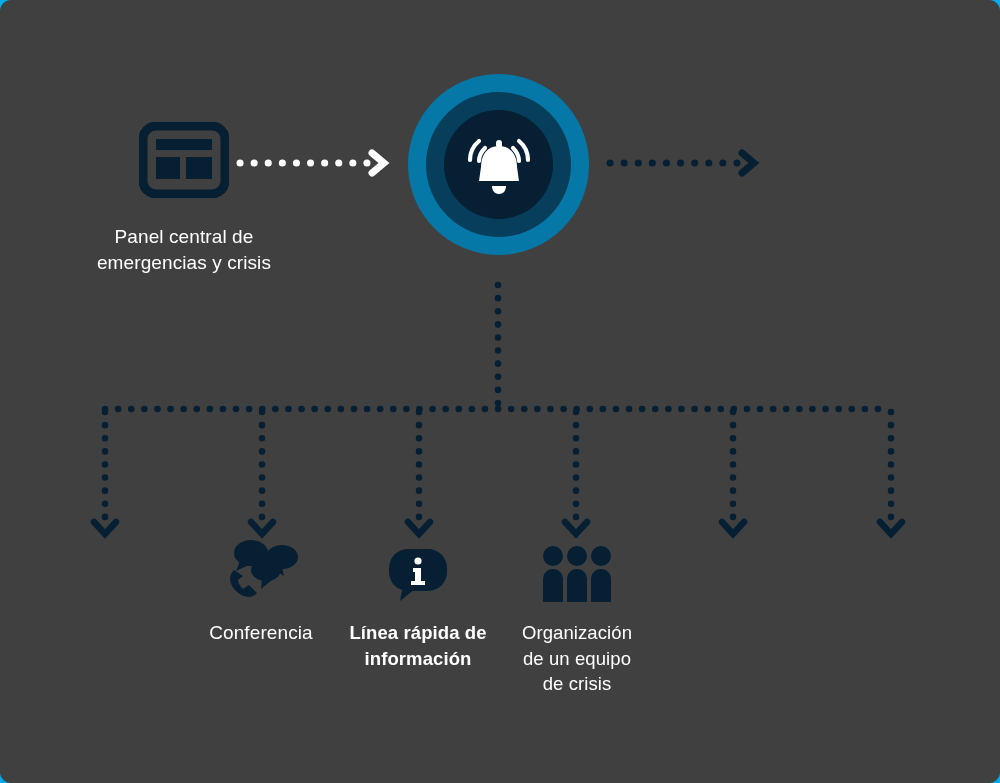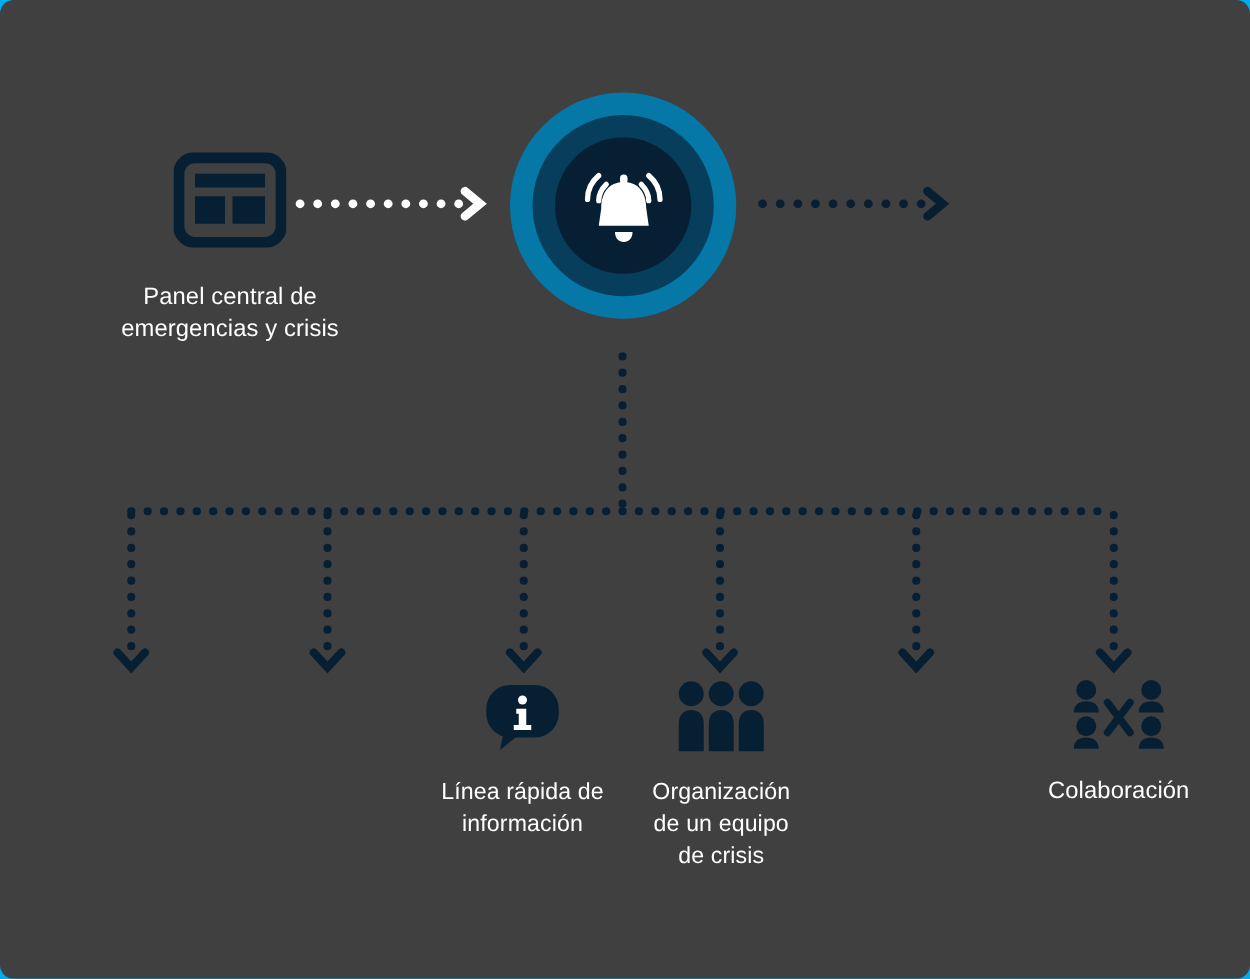--- a/index.html
+++ b/index.html
@@ -65,21 +65,21 @@
   .leaf .icon-wrap {
     height: 80px;
     display: flex;
     align-items: flex-end;
     justify-content: center;
   }
   .leaf .label { margin-top: 10px; }
 
   #leaf-alertas      { left: 20px;  top: 530px; }
   #leaf-conferencia  { left: 176px; top: 530px; }
-  #leaf-linea        { left: 333px; top: 530px; }
+  #leaf-linea        { left: 333px; top: 530px; font-weight: bold; }
   #leaf-organizacion { left: 492px; top: 530px; }
   #leaf-transmision  { left: 655px; top: 530px; }
   #leaf-colaboracion { left: 810px; top: 530px; }
 
   
   .conn { position: absolute; left: 0; top: 0; width: 1000px; height: 783px; pointer-events: none; }
 </style>
 </head>
 <body>
 
@@ -157,20 +157,40 @@
         <path d="M24 19 C20 23 18 27 18 32" fill="none" stroke="#ffffff" stroke-width="4.2" stroke-linecap="round"></path>
 
         <path d="M58 12 C64 17 67 24 67 31" fill="none" stroke="#ffffff" stroke-width="4.2" stroke-linecap="round"></path>
         <path d="M52 19 C56 23 58 27 58 32" fill="none" stroke="#ffffff" stroke-width="4.2" stroke-linecap="round"></path>
       </svg>
     </span>
   </div>
 
 
 
+  <div class="node leaf" id="leaf-conferencia">
+    <div class="icon-wrap">
+      <span>
+        <svg width="78" height="70" viewBox="0 0 78 70">
+
+          <ellipse cx="29" cy="17" rx="17" ry="13" fill="#071f33"></ellipse>
+          <path d="M18 25 L14 35 L27 29 Z" fill="#071f33"></path>
+
+          <ellipse cx="60" cy="21" rx="16" ry="12" fill="#071f33"></ellipse>
+          <path d="M60 30 L62 40 L50 32 Z" fill="#071f33"></path>
+
+          <ellipse cx="44" cy="34" rx="15" ry="11" fill="#071f33"></ellipse>
+          <path d="M40 43 L39 53 L50 44 Z" fill="#071f33"></path>
+
+          <path d="M12 34 C6 40 7 48 14 55 C21 62 30 63 35 57 L27 49 L21 53 C18 50 16 47 16 44 L21 40 Z" fill="#071f33"></path>
+        </svg>
+      </span>
+    </div>
+    <div class="label">Conferencia</div>
+  </div>
 
   <div class="node leaf" id="leaf-linea">
     <div class="icon-wrap">
       <span>
         <svg width="62" height="62" viewBox="0 0 62 62">
           <rect x="2" y="5" width="58" height="42" rx="19" ry="19" fill="#071f33"></rect>
           <path d="M16 42 L13 57 L28 45 Z" fill="#071f33"></path>
           <circle cx="31" cy="17" r="3.6" fill="#ffffff"></circle>
           <path d="M26 24 L34 24 L34 37 L38 37 L38 41 L24 41 L24 37 L28 37 L28 28 L26 28 Z" fill="#ffffff"></path>
         </svg>
@@ -192,37 +212,14 @@
           <path d="M51 36 C51 29 55 25 61 25 C67 25 71 29 71 36 L71 58 L51 58 Z" fill="#071f33"></path>
         </svg>
       </span>
     </div>
     <div class="label small">Organización
 de un equipo
 de crisis</div>
   </div>
 
 
-  <div class="node leaf" id="leaf-colaboracion">
-    <div class="icon-wrap">
-      <span>
-        <svg width="78" height="62" viewBox="0 0 78 62">
-
-          <circle cx="13" cy="9" r="8" fill="#071f33"></circle>
-          <path d="M3 27 C3 21 7 18 13 18 C19 18 23 21 23 27 L3 27 Z" fill="#071f33"></path>
-
-          <circle cx="13" cy="38" r="8" fill="#071f33"></circle>
-          <path d="M3 56 C3 50 7 47 13 47 C19 47 23 50 23 56 L3 56 Z" fill="#071f33"></path>
-
-          <circle cx="65" cy="9" r="8" fill="#071f33"></circle>
-          <path d="M55 27 C55 21 59 18 65 18 C71 18 75 21 75 27 L55 27 Z" fill="#071f33"></path>
-
-          <circle cx="65" cy="38" r="8" fill="#071f33"></circle>
-          <path d="M55 56 C55 50 59 47 65 47 C71 47 75 50 75 56 L55 56 Z" fill="#071f33"></path>
-
-          <path d="M30 19 L48 43 M48 19 L30 43" stroke="#071f33" stroke-width="6" stroke-linecap="round"></path>
-        </svg>
-      </span>
-    </div>
-    <div class="label">Colaboración</div>
-  </div>
 
 </div>
 
 </body></html>

